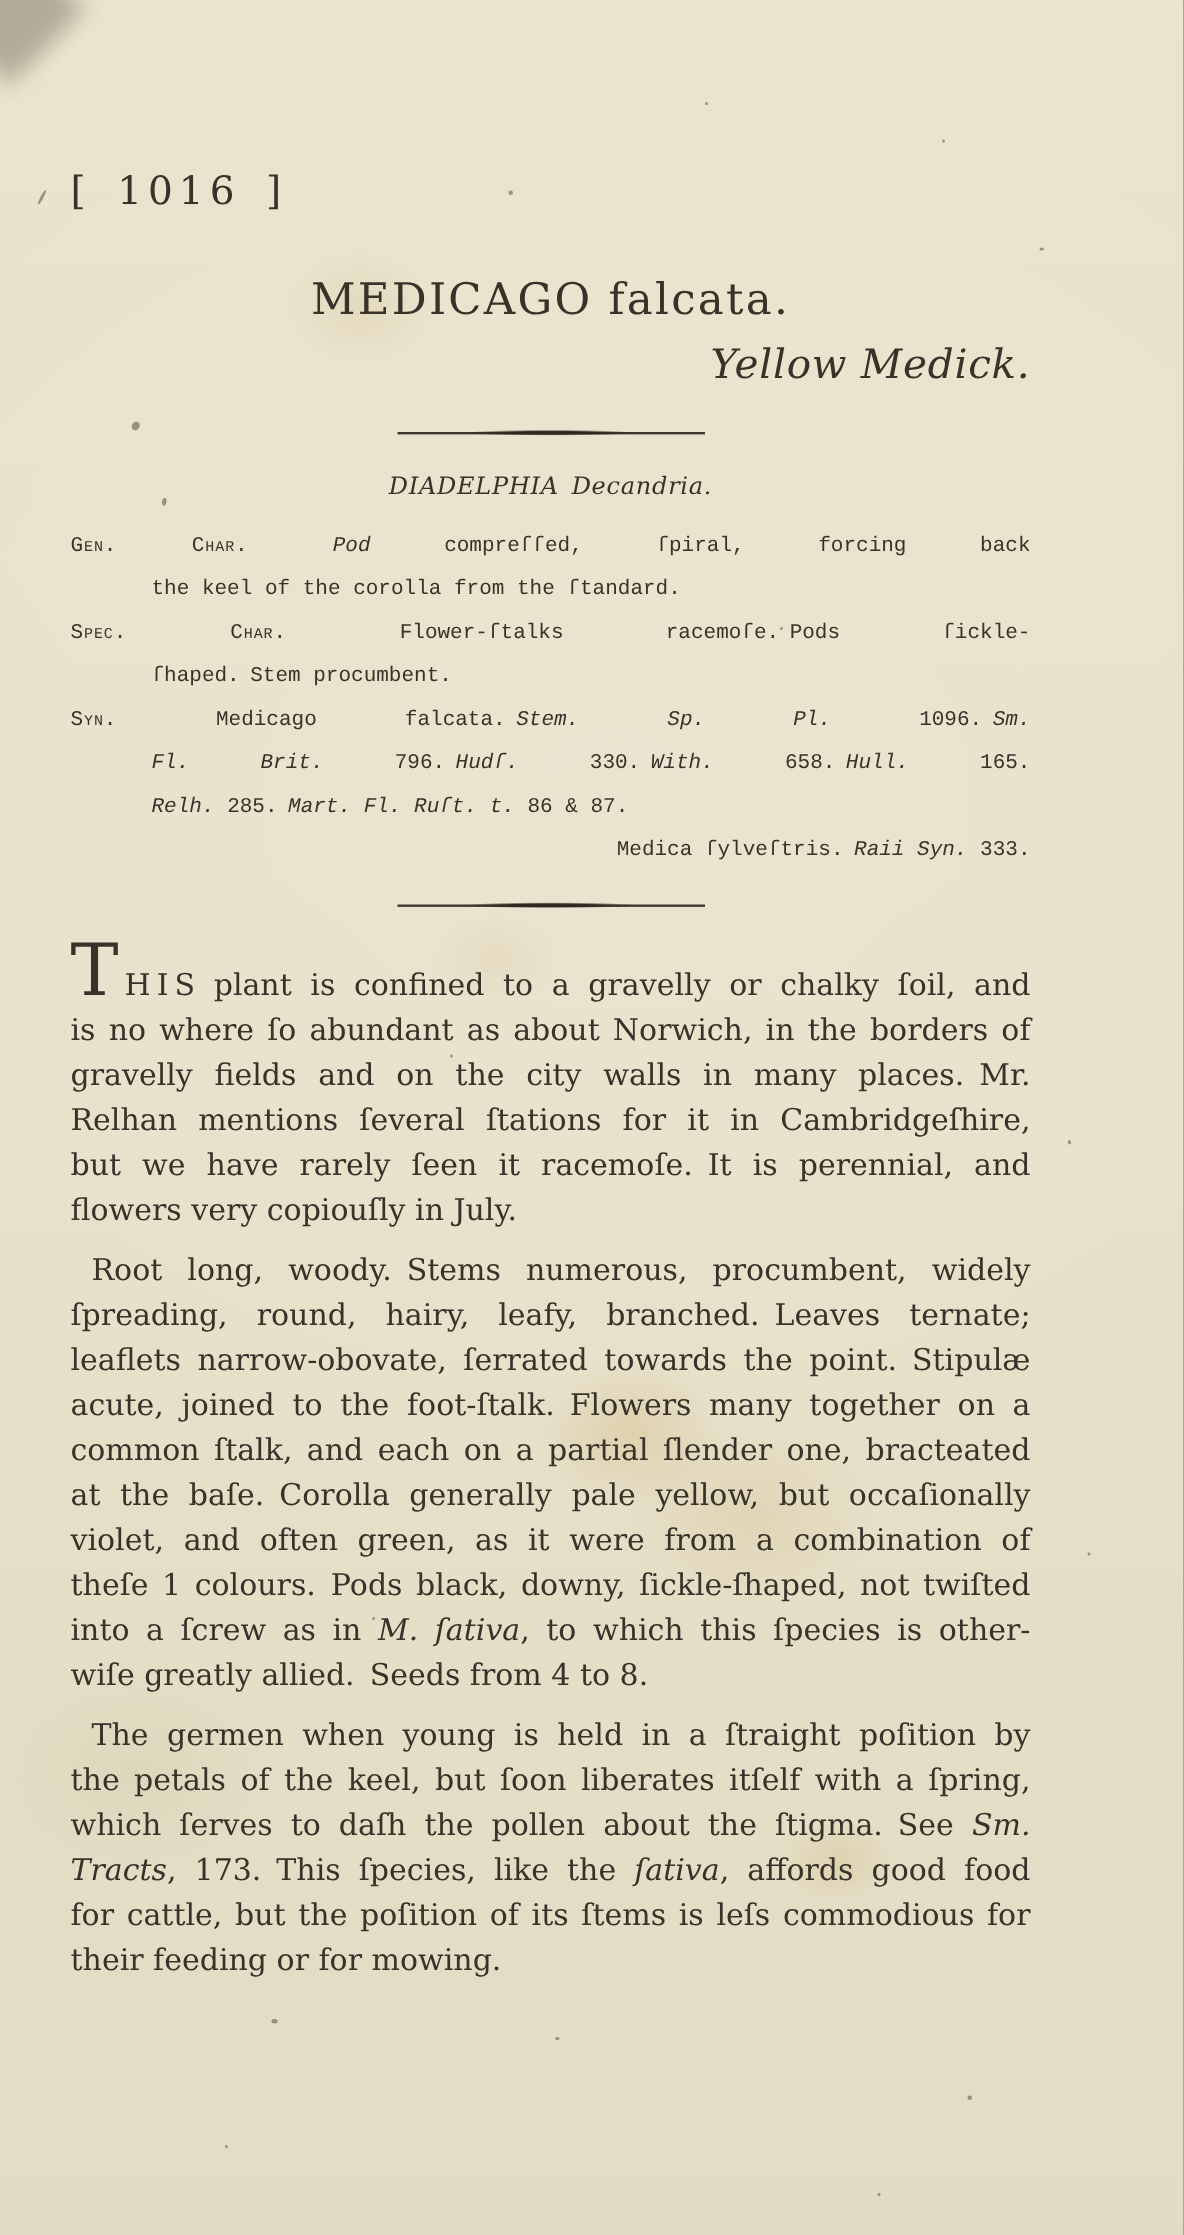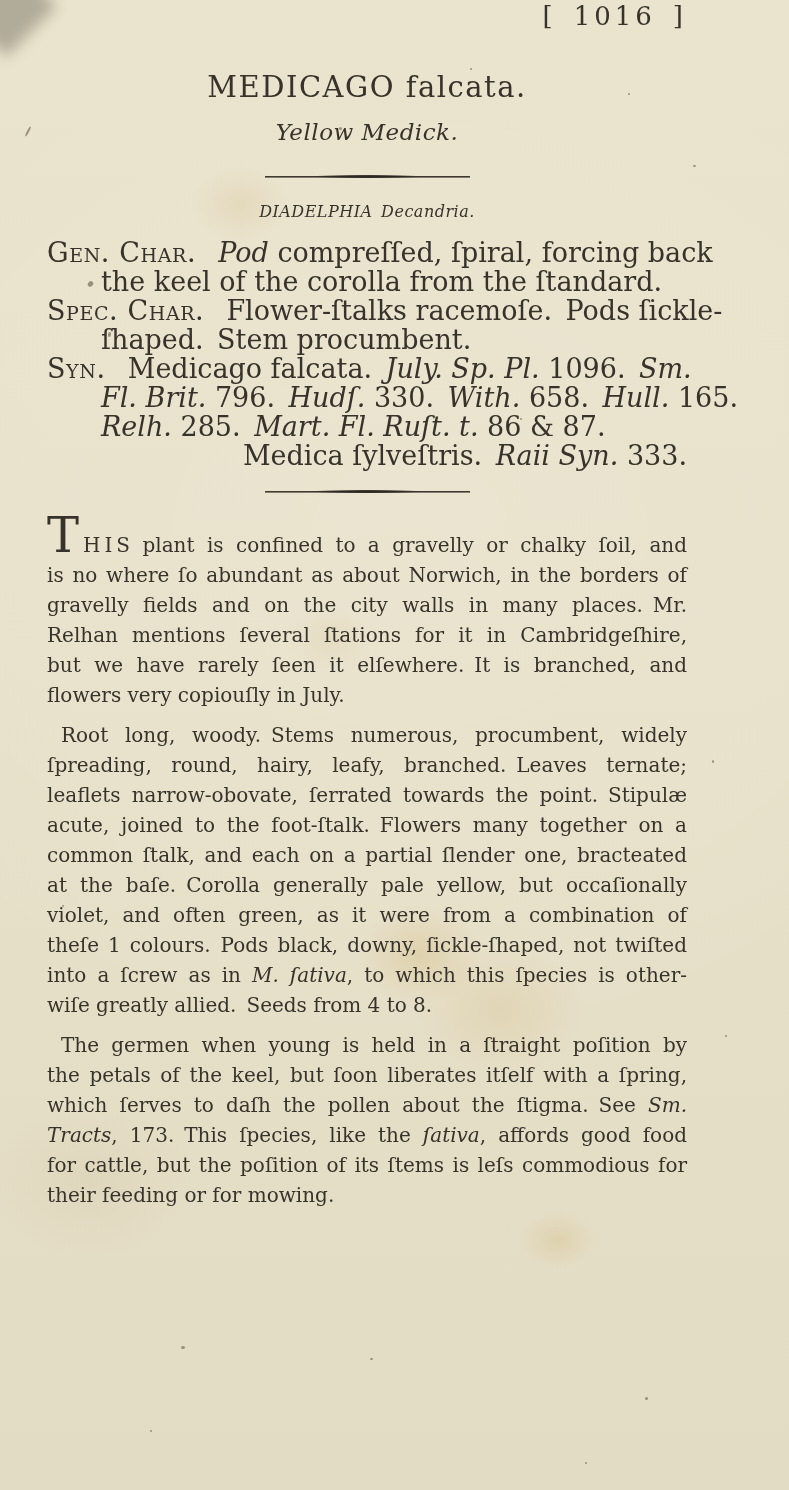--- a/index.html
+++ b/index.html
@@ -25,35 +25,35 @@
       radial-gradient(1100px 900px at 52% 36%, rgba(255,255,255,.10), rgba(0,0,0,0) 60%),
       linear-gradient(180deg,#eae3cd 0%,#e7e0c9 55%,#e3dcc4 100%);
   }
   
   .page::before{
     content:"";position:absolute;top:-30px;left:-30px;width:72px;height:72px;
     background:#6e6a5c;transform:rotate(45deg);filter:blur(7px);opacity:.45;
   }
   .content{position:absolute;left:47px;top:0;width:640px;}
 
-  .folio{text-align:right;font-size:26px;line-height:32px;letter-spacing:4px;}
+  .folio{margin-top:112px;text-align:left;font-size:26px;line-height:32px;letter-spacing:4px;}
   .title{margin:36px 0 0;text-align:center;font-size:29px;line-height:38px;font-weight:normal;letter-spacing:1.5px;}
-  .subtitle{margin:8px 0 15px;text-align:center;font-size:23px;line-height:36px;font-weight:normal;font-style:italic;letter-spacing:.5px;}
+  .subtitle{margin:8px 0 15px;text-align:right;font-size:27px;line-height:36px;font-weight:normal;font-style:italic;letter-spacing:.5px;}
 
   .rule{
     width:205px;height:5px;margin:24px auto 0;
     background:
       radial-gradient(closest-side, rgba(43,39,32,.95) 38%, rgba(43,39,32,0) 78%) center/72% 100% no-repeat,
       linear-gradient(rgba(43,39,32,.9),rgba(43,39,32,.9)) center/100% 1.6px no-repeat;
   }
   .rule2{margin-top:19px;}
 
   .classif{margin-top:18px;text-align:center;font-style:italic;font-size:16px;line-height:30px;letter-spacing:.5px;}
 
-  .entries{margin-top:11px;font-size:27px;line-height:29px;}
+  .entries{margin-top:11px;font-size:14px;line-height:29px;font-family:Liberation Mono, monospace;}
   .body{margin-top:26px;font-size:20px;line-height:30px;}
 
   .ln{white-space:nowrap;}
   .j{text-align:justify;text-align-last:justify;}
   .cont{padding-left:54px;}
   .extra{padding-left:14px;text-align:right;}
   .sc{font-variant-caps:small-caps;letter-spacing:.6px;}
 
   .para + .para{margin-top:10px;}
   .ind{text-indent:14px;}
@@ -69,33 +69,33 @@
     <div class="folio">[ 1016 ]</div>
     <h1 class="title">MEDICAGO falcata.</h1>
     <h2 class="subtitle">Yellow Medick.</h2>
     <div class="rule"></div>
     <div class="classif">DIADELPHIA Decandria.</div>
     <div class="entries" id="entries">
         <div class="ln j"><span class="sc">Gen. Char.</span>  <i>Pod</i> compreſſed, ſpiral, forcing back</div>
         <div class="ln cont">the keel of the corolla from the ſtandard.</div>
         <div class="ln j"><span class="sc">Spec. Char.</span>  Flower-ſtalks racemoſe. Pods ſickle-</div>
         <div class="ln cont">ſhaped. Stem procumbent.</div>
-        <div class="ln j"><span class="sc">Syn.</span>  Medicago falcata. <i>July. Sp. Pl.</i> 1096. <i>Sm.</i></div>
+        <div class="ln j"><span class="sc">Syn.</span>  Medicago falcata. <i>Stem. Sp. Pl.</i> 1096. <i>Sm.</i></div>
         <div class="ln cont j"><i>Fl. Brit.</i> 796. <i>Hudſ.</i> 330. <i>With.</i> 658. <i>Hull.</i> 165.</div>
         <div class="ln cont"><i>Relh.</i> 285. <i>Mart. Fl. Ruſt. t.</i> 86 &amp; 87.</div>
         <div class="ln extra">Medica ſylveſtris. <i>Raii Syn.</i> 333.</div>
       </div>
     <div class="rule rule2"></div>
     <div class="body" id="bodytext">
         <div class="para">
           <div class="ln j"><span class="initial">T</span>H I S plant is confined to a gravelly or chalky ſoil, and</div>
           <div class="ln j">is no where ſo abundant as about Norwich, in the borders of</div>
           <div class="ln j">gravelly fields and on the city walls in many places. Mr.</div>
           <div class="ln j">Relhan mentions ſeveral ſtations for it in Cambridgeſhire,</div>
-          <div class="ln j">but we have rarely ſeen it elſewhere. It is branched, and</div>
+          <div class="ln j">but we have rarely ſeen it racemoſe. It is perennial, and</div>
           <div class="ln">flowers very copiouſly in July.</div>
         </div>
         <div class="para">
           <div class="ln j ind">Root long, woody. Stems numerous, procumbent, widely</div>
           <div class="ln j">ſpreading, round, hairy, leafy, branched. Leaves ternate;</div>
           <div class="ln j">leaflets narrow-obovate, ſerrated towards the point. Stipulæ</div>
           <div class="ln j">acute, joined to the foot-ſtalk. Flowers many together on a</div>
           <div class="ln j">common ſtalk, and each on a partial ſlender one, bracteated</div>
           <div class="ln j">at the baſe. Corolla generally pale yellow, but occaſionally</div>
           <div class="ln j">violet, and often green, as it were from a combination of</div>

